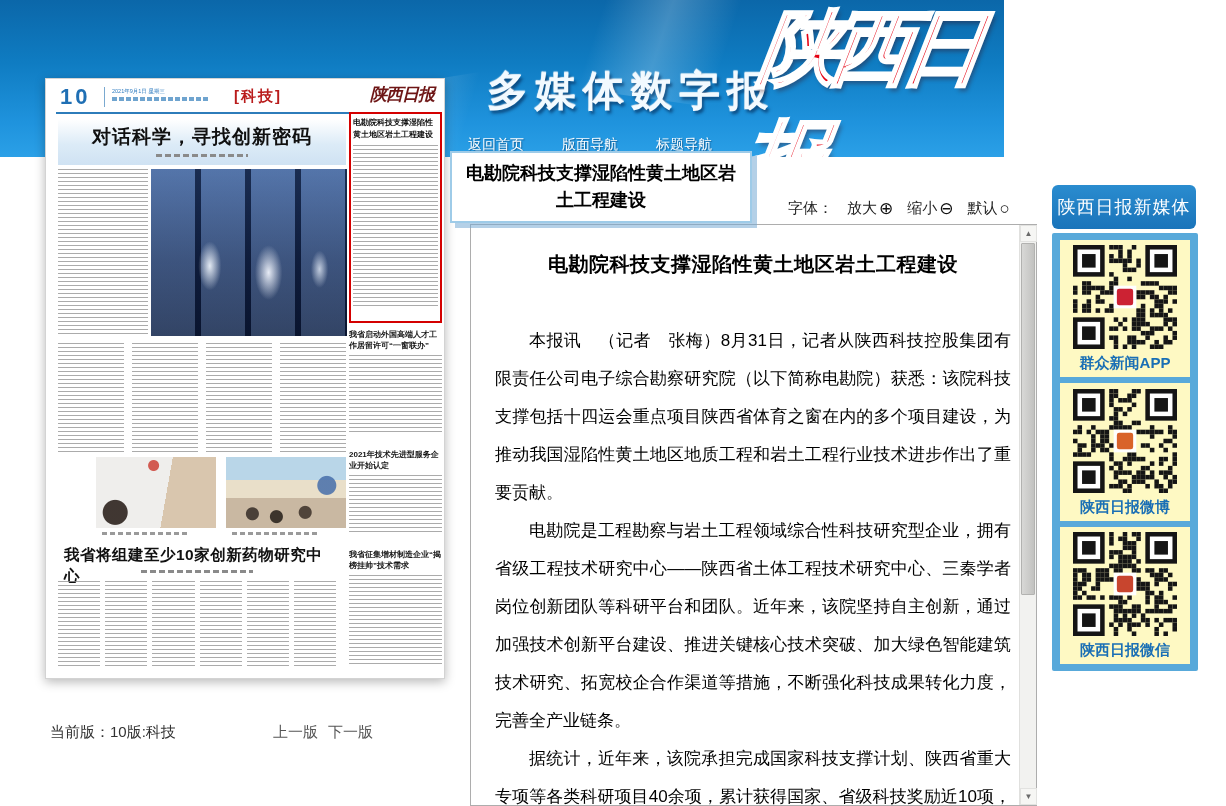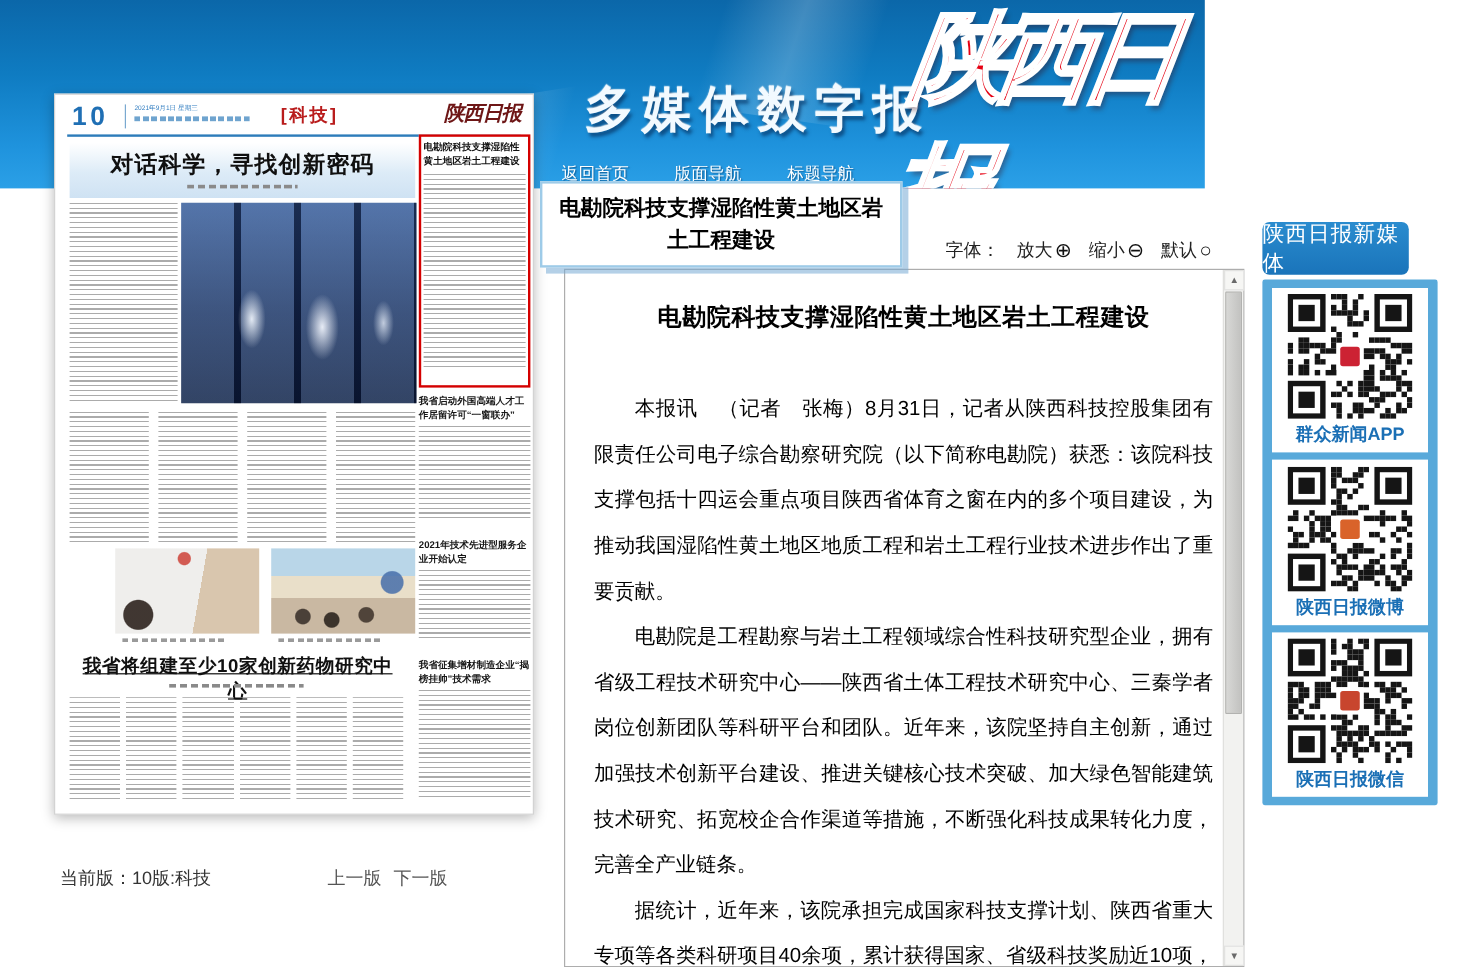--- a/index.html
+++ b/index.html
@@ -65,22 +65,22 @@
   .p-photo2b { position:absolute; left:180px; top:378px; width:120px; height:71px;
     background:
       radial-gradient(circle at 22% 80%, #4a4038 0 6px, transparent 7px),
       radial-gradient(circle at 42% 84%, #3c342c 0 6px, transparent 7px),
       radial-gradient(circle at 66% 78%, #50443a 0 6px, transparent 7px),
       radial-gradient(circle at 84% 40%, rgba(70,110,170,.85) 0 9px, transparent 10px),
       linear-gradient(180deg,#b9d6e8 0 32%,#e9dfc9 32% 58%,#c9b8a2 58% 100%); }
   .p-cap { position:absolute; height:3px;
     background-image:repeating-linear-gradient(90deg,#9a9a9a 0 5px,transparent 5px 8px); }
 
-  .p-h2 { position:absolute; left:18px; top:466px; width:268px; text-align:center;
-    font-size:15.5px; font-weight:bold; color:#101010; letter-spacing:.5px;text-decoration:underline; }
+  .p-h2 { position:absolute; left:18px; top:466px; width:268px; text-align:left;
+    font-size:15.5px; font-weight:bold; color:#101010; letter-spacing:.5px; }
   .p-byline2 { position:absolute; left:95px; top:491px; width:112px; height:3px;
     background-image:repeating-linear-gradient(90deg,#8a8a8a 0 6px,transparent 6px 9px); }
   .p-cols { position:absolute; left:12px; top:502px; width:278px; height:86px; display:flex; gap:5px; }
   .p-cols > div { flex:1; }
 
   .p-redbox { position:absolute; left:303px; top:33px; width:93px; height:211px;
     border:2px solid #d40000; background:#fff; padding:3px 2px; }
   .p-redbox-title { font-size:8px; font-weight:bold; color:#111; line-height:12px; }
   .p-redbox .tx { margin-top:4px; height:164px; }
   .p-side-title { position:absolute; left:303px; width:93px; font-size:8px; font-weight:bold; color:#161616; line-height:11px; }
@@ -105,27 +105,27 @@
   .article-inner p { font-size:17px; line-height:38px; color:#000; text-indent:2em; text-align:justify; }
 
   .scrollbar { position:absolute; top:0; right:0; width:17px; height:580px; background:#f2f2f0; border-left:1px solid #e0e0de; }
   .scroll-btn { position:absolute; left:0; width:17px; height:17px; background:#f6f6f4; border:1px solid #e2e2e0;
     color:#6a6a6a; font-size:8px; line-height:15px; text-align:center; cursor:pointer; }
   .scroll-up { top:0; } .scroll-down { bottom:0; }
   .scroll-thumb { position:absolute; left:1px; top:18px; width:14px; height:352px; cursor:pointer;
     background:linear-gradient(90deg,#d8d8d6,#c2c2c0); border:1px solid #b2b2b0; border-radius:1px; }
 
   
-  .media-title { position:absolute; left:1052px; top:185px; width:122px; height:44px; z-index:6;
+  .media-title { position:absolute; left:1052px; top:185px; width:144px; height:44px; z-index:6;
     background:linear-gradient(180deg,#2a8ccf,#1a74ba); border-radius:6px; color:#fff; font-size:18px;
     display:flex; align-items:center; justify-content:center; letter-spacing:1px; }
   .media-panel { position:absolute; left:1052px; top:233px; width:146px; height:438px;
     background:#58a9da; border-radius:2px; padding:7px 8px; z-index:6;
     display:flex; flex-direction:column; gap:6px; }
-  .qr-card { background:#ffffff; flex:1; display:flex; flex-direction:column; align-items:center; justify-content:flex-end; padding-bottom:4px; }
+  .qr-card { background:#fef9c3; flex:1; display:flex; flex-direction:column; align-items:center; justify-content:flex-end; padding-bottom:4px; }
   .qr { width:104px; height:104px; margin-bottom:4px; }
   .qr-label { font-size:15px; font-weight:bold; color:#1a6fb5; line-height:20px; }
 
   
   .span-row { position:absolute; left:50px; top:692px; display:flex; gap:14px; font-size:15px; font-weight:bold; color:#e60000; z-index:6; }
   .span-row .lnk { cursor:pointer; }
   .cur-row { position:absolute; left:50px; top:723px; font-size:15px; color:#333; z-index:6; }
   .pn-row { position:absolute; left:273px; top:723px; display:flex; gap:10px; font-size:15px; color:#555; z-index:6; }
   .pn-row span { cursor:pointer; }
 </style>

